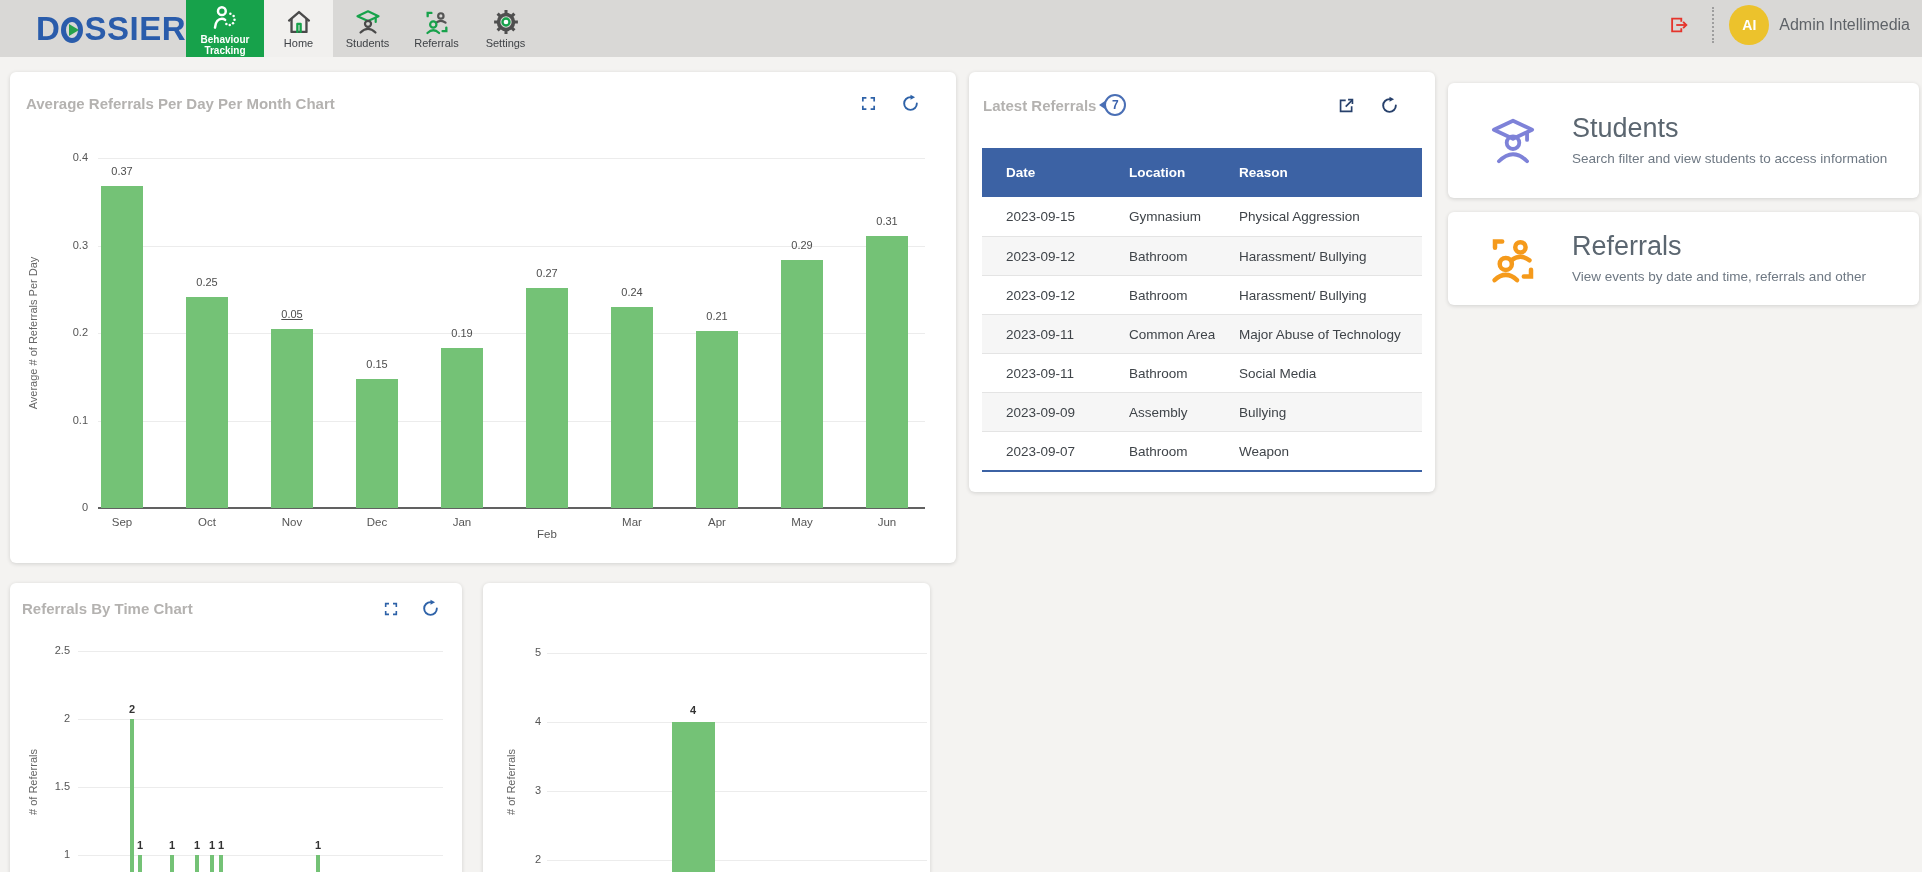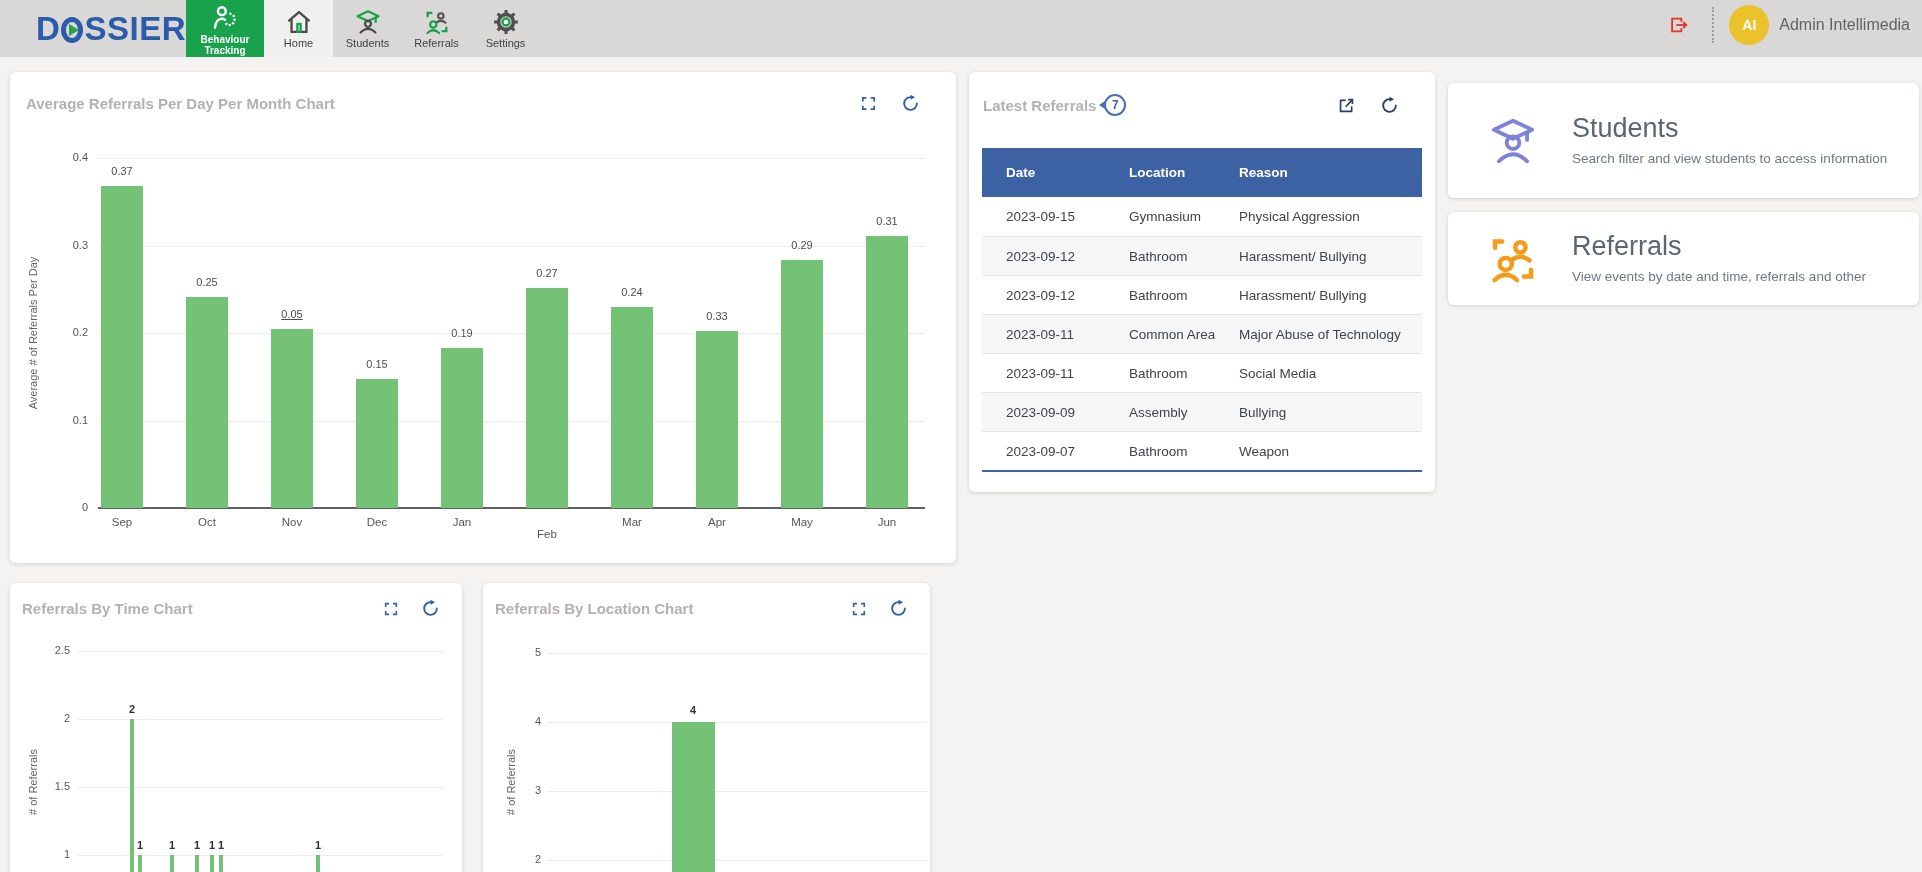--- a/index.html
+++ b/index.html
@@ -251,21 +251,21 @@
       <div class="bar" style="left: 431px; top: 275.875px; width: 42px; height: 160.125px; background: rgb(116, 194, 118);"></div>
       <div class="bar-label" style="left: 422px; top: 254.875px;">0.19</div>
       <div class="cat-label" style="left: 422px; top: 444px;">Jan</div>
       <div class="bar" style="left: 516px; top: 216.375px; width: 42px; height: 219.625px; background: rgb(116, 194, 118);"></div>
       <div class="bar-label" style="left: 507px; top: 195.375px;">0.27</div>
       <div class="cat-label" style="left: 507px; top: 456px;">Feb</div>
       <div class="bar" style="left: 601px; top: 234.75px; width: 42px; height: 201.25px; background: rgb(116, 194, 118);"></div>
       <div class="bar-label" style="left: 592px; top: 213.75px;">0.24</div>
       <div class="cat-label" style="left: 592px; top: 444px;">Mar</div>
       <div class="bar" style="left: 686px; top: 259.25px; width: 42px; height: 176.75px; background: rgb(116, 194, 118);"></div>
-      <div class="bar-label" style="left: 677px; top: 238.25px;">0.33</div>
+      <div class="bar-label" style="left: 677px; top: 238.25px;">0.21</div>
       <div class="cat-label" style="left: 677px; top: 444px;">Apr</div>
       <div class="bar" style="left: 771px; top: 188.375px; width: 42px; height: 247.625px; background: rgb(116, 194, 118);"></div>
       <div class="bar-label" style="left: 762px; top: 167.375px;">0.29</div>
       <div class="cat-label" style="left: 762px; top: 444px;">May</div>
       <div class="bar" style="left: 856px; top: 163.875px; width: 42px; height: 272.125px; background: rgb(116, 194, 118);"></div>
       <div class="bar-label" style="left: 847px; top: 142.875px;">0.31</div>
       <div class="cat-label" style="left: 847px; top: 444px;">Jun</div>
     </div>
 </div>
 
@@ -404,36 +404,20 @@
       <div class="bar" style="left: 200px; top: 272px; width: 4px; height: 73px; background: rgb(116, 194, 118);"></div>
       <div class="bar-label bold" style="left: 172px; top: 256px;">1</div>
       <div class="bar" style="left: 209px; top: 272px; width: 4px; height: 73px; background: rgb(116, 194, 118);"></div>
       <div class="bar-label bold" style="left: 181px; top: 256px;">1</div>
       <div class="bar" style="left: 306px; top: 272px; width: 4px; height: 73px; background: rgb(116, 194, 118);"></div>
       <div class="bar-label bold" style="left: 278px; top: 256px;">1</div>
     </div>
 </div>
 
 <div class="card" id="card-loc">
-  <div class="card-head" style="padding-top:16px; padding-right:22px; padding-left:12px;">
-    <div class="card-title">Referrals By Location Chart</div>
-    <div class="head-icons" style="gap:22px;">
-      <span class="hicon">
-        <svg width="16" height="16" viewBox="0 0 24 24" fill="none" stroke="#2e62a8" stroke-width="2.4">
-          <path d="M4 9 V4 H9 M15 4 H20 V9 M20 15 V20 H15 M9 20 H4 V15"></path>
-        </svg>
-      </span>
-      <span class="hicon">
-        <svg width="19" height="19" viewBox="0 0 24 24">
-          <path d="M12 4 a8 8 0 1 0 8 8" fill="none" stroke="#2e62a8" stroke-width="2.4" stroke-linecap="round"></path>
-          <polygon points="12,0.8 12,7.4 17.8,4.1" fill="#2e62a8"></polygon>
-        </svg>
-      </span>
-    </div>
-  </div>
   <div class="chart-area" id="chart-loc">
     <div class="y-axis-title" style="left:-22px; top:193px; width:100px; text-align:center;"># of Referrals</div>
   <div class="gridline" style="left: 64px; width: 380px; top: 277px;"></div>
       <div class="tick-label" style="left: 16px; top: 270px;">2</div>
       <div class="gridline" style="left: 64px; width: 380px; top: 208px;"></div>
       <div class="tick-label" style="left: 16px; top: 201px;">3</div>
       <div class="gridline" style="left: 64px; width: 380px; top: 139px;"></div>
       <div class="tick-label" style="left: 16px; top: 132px;">4</div>
       <div class="gridline" style="left: 64px; width: 380px; top: 70px;"></div>
       <div class="tick-label" style="left: 16px; top: 63px;">5</div>

